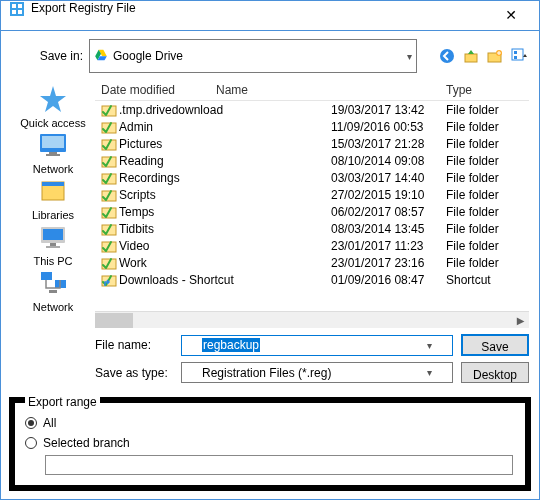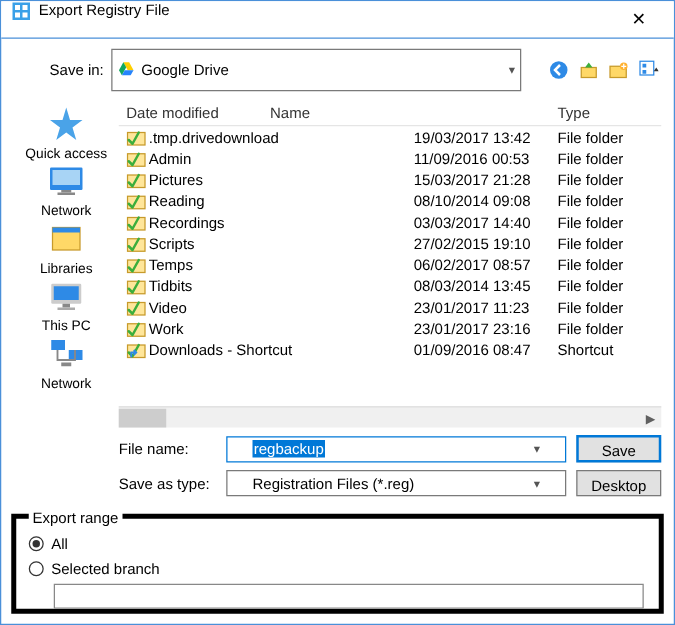--- a/index.html
+++ b/index.html
@@ -40,21 +40,21 @@
 .hscroll .arrR { right:0; }
 .form-rows { padding: 6px 10px 6px 94px; }
 .form-row { display:flex; align-items:center; gap:8px; margin-bottom:6px; }
 .form-row .lab { width:78px; }
 .form-row .combo { flex:1; height:21px; border:1px solid #7a7a7a; display:flex; align-items:center; padding:0 20px; background:#fff; position:relative; }
 .form-row .combo.sel { border:1px solid #0078d7; }
 .form-row .combo.sel .seltext { background:#0078d7; color:#fff; padding:0 1px; }
 .form-row .combo .dd { margin-left:auto; font-size:10px; color:#555; }
 .form-row .btn { width:68px; height:21px; border:1px solid #7a7a7a; background:#e1e1e1; display:flex; align-items:flex-end; justify-content:center; }
 .form-row .btn.primary { border:2px solid #0078d7; height:22px; }
-.fieldset { margin: 2px 8px 8px 8px; border:4px solid #000000; padding:6px 10px 0 10px; }
+.fieldset { margin: 2px 8px 8px 8px; border:6px solid #000000; padding:6px 10px 10px 10px; }
 .fieldset .legend { position:relative; top:-14px; background:#fff; padding:0 3px; display:inline-block; }
 .fieldset .opts { margin-top:-10px; }
 .radio-row { display:flex; align-items:center; gap:6px; height:20px; }
 .radio { width:12px; height:12px; border:1px solid #333; border-radius:50%; display:inline-flex; align-items:center; justify-content:center; }
 .radio.checked::after { content:""; width:6px; height:6px; background:#333; border-radius:50%; }
 .branch-input { margin-left:20px; margin-top:2px; width: calc(100% - 22px); height:20px; border:1px solid #888; background:#fff; }
 .chk-icon { display:inline-flex; }
 .chk-icon svg { width:16px; height:16px; }
 </style>
 </head>

